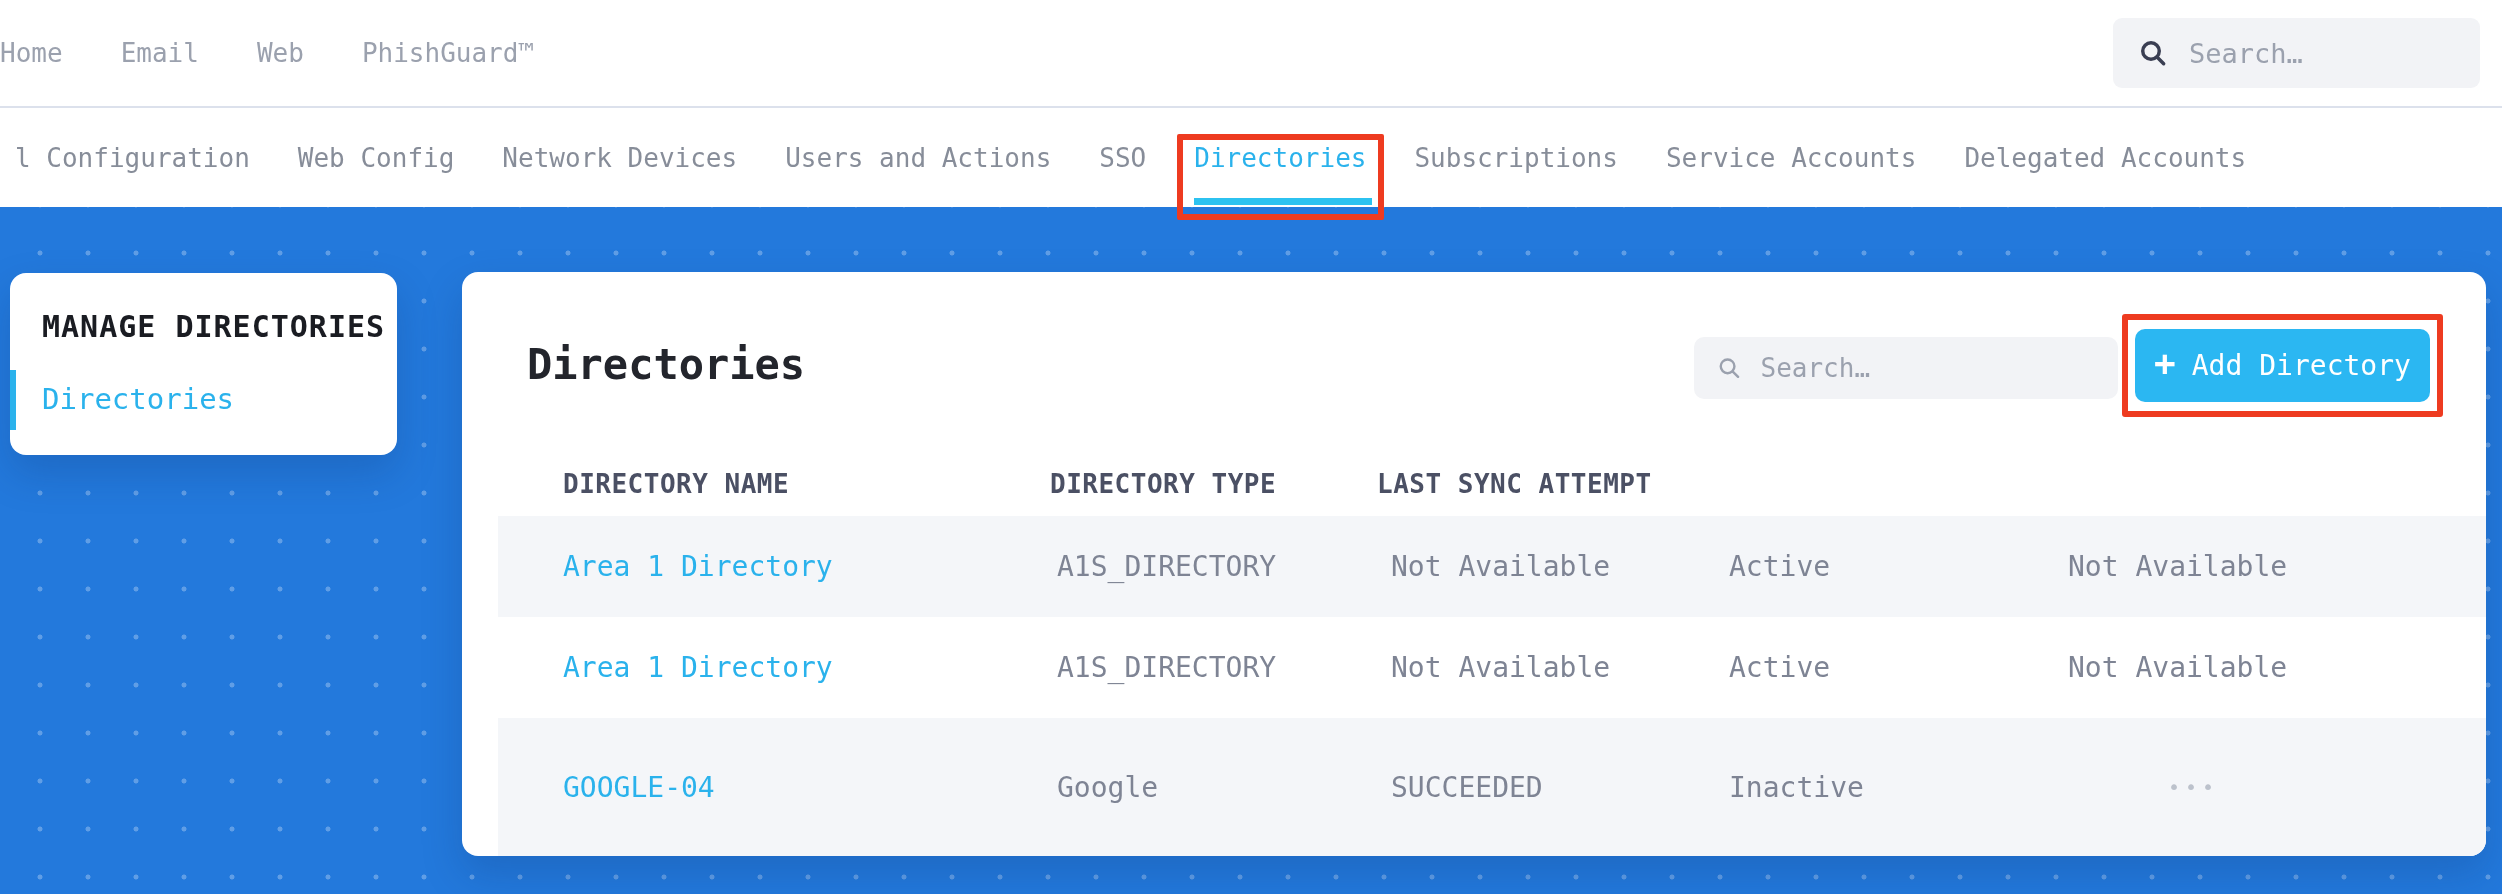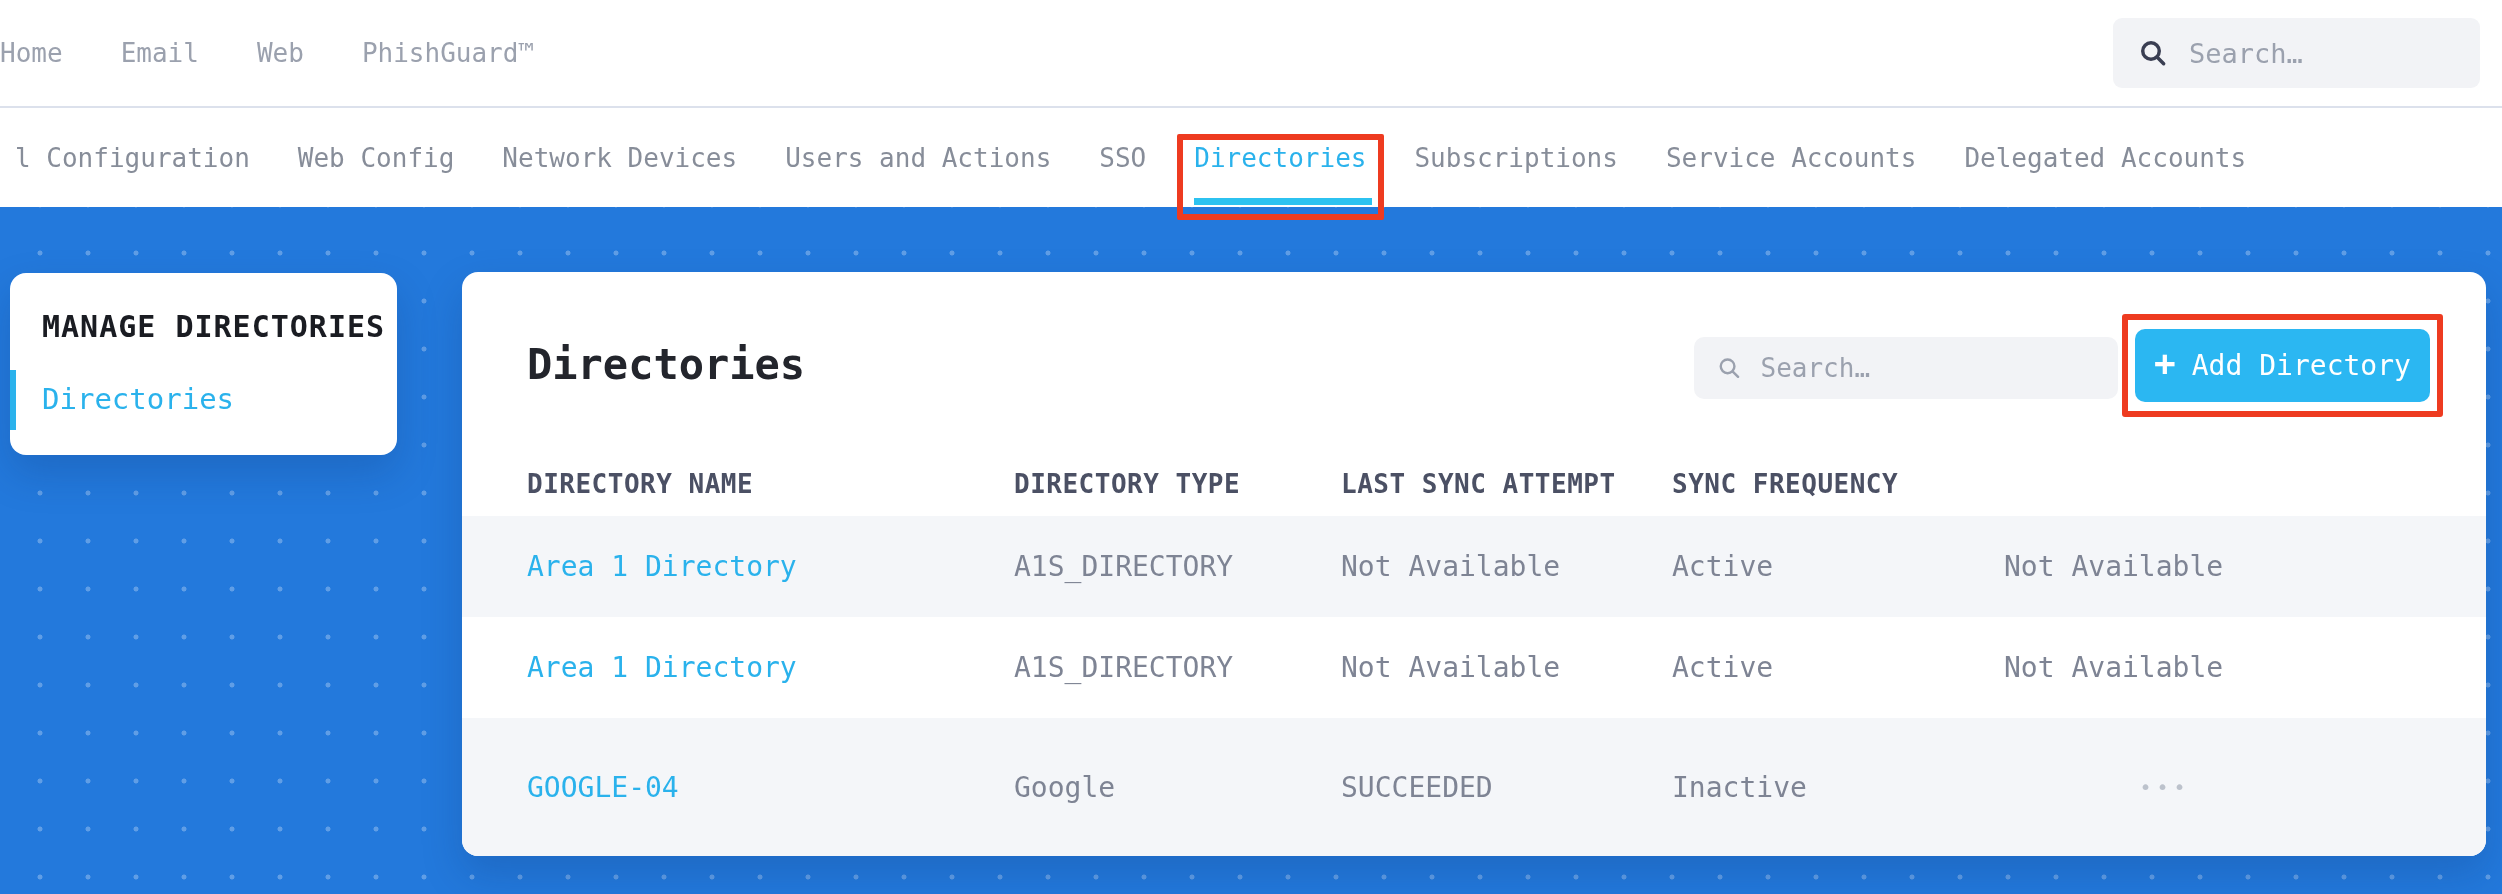--- a/index.html
+++ b/index.html
@@ -109,24 +109,24 @@
     border:none; border-radius:10px; cursor:pointer;
     font-family:inherit; font-size:28px; font-weight:500;
     display:flex; align-items:center; justify-content:center; gap:16px;
   }
   .add-btn .plus{font-size:36px; font-weight:700; line-height:1; margin-top:-3px;}
 
   
   .table{position:absolute; left:0; right:0; top:180px; bottom:0; display:flex; flex-direction:column;}
   .tgrid{
     display:grid; grid-template-columns:487px 327px 331px 332px 1fr 120px;
-    align-items:center; padding:0 40px 0 65px;
+    align-items:center; padding:0 40px 0 65px;margin-left:36px;
   }
   .thead{height:64px; font-size:26px; font-weight:700; color:var(--head-text); letter-spacing:.5px;}
-  .trow{height:101px; font-size:28px; color:var(--cell-gray);}
+  .trow{height:101px; font-size:28px; color:var(--cell-gray);gap:7px;}
   .trow:nth-child(even){background:var(--row-alt);}
   .trow.last{flex:1; align-content:start; padding-top:24px; align-items:center; display:grid;}
   .trow.last > *{align-self:center;}
   .trow.last{align-content:center; padding-top:0;}
   .cell-link{color:var(--accent); cursor:pointer;}
   .row-menu{
     justify-self:center; color:#BCC2CC; font-size:20px; letter-spacing:5px;
     cursor:pointer; user-select:none; white-space:nowrap;
   }
 </style>
@@ -191,21 +191,20 @@
         <span class="plus">+</span>
         <span>Add Directory</span>
       </button>
     </div>
 
     <div class="table">
       <div class="tgrid thead">
         <span>DIRECTORY NAME</span>
         <span>DIRECTORY TYPE</span>
         <span>LAST SYNC ATTEMPT</span>
-        <span>SYNC FREQUENCY</span>
         <span></span>
       </div>
 
       <div class="tgrid trow">
         <span class="cell-link">Area 1 Directory</span>
         <span>A1S_DIRECTORY</span>
         <span>Not Available</span>
         <span>Active</span>
         <span>Not Available</span>
         <span></span>

